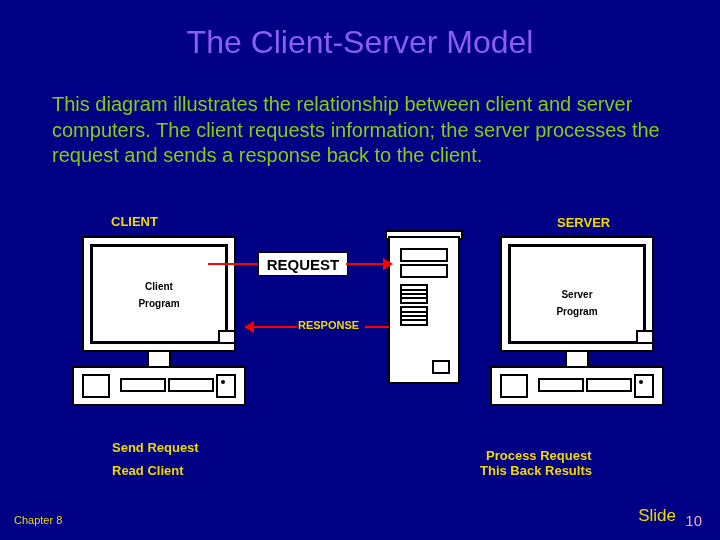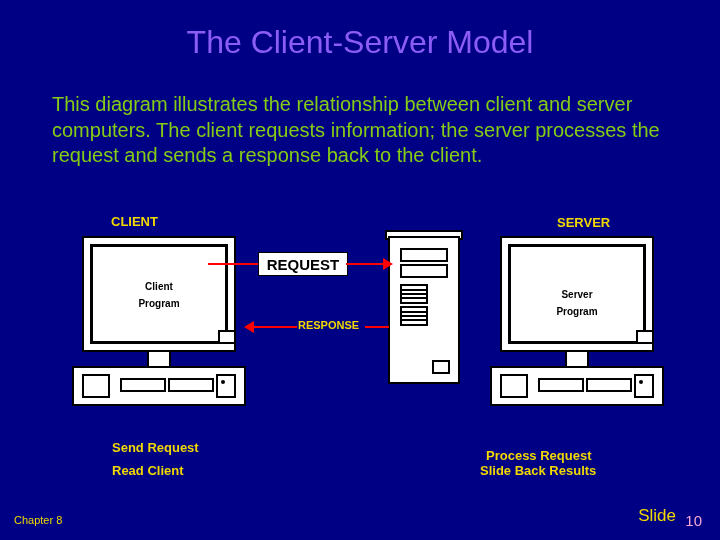--- a/index.html
+++ b/index.html
@@ -135,17 +135,17 @@
 <div class="req-arrow"></div>
 
 <div class="resp-arrow"></div>
 <div class="resp-line-l"></div>
 <div class="resp-label">RESPONSE</div>
 <div class="resp-line-r"></div>
 
 <div class="cap cap-send">Send Request</div>
 <div class="cap cap-read">Read Client</div>
 <div class="cap cap-proc">Process Request</div>
-<div class="cap cap-back">Slide Back Results</div>
+<div class="cap cap-back">This Back Results</div>
 
 <div class="chapter">Chapter  8</div>
 <div class="slide">Slide</div>
 <div class="slide-num">10</div>
 
 </body></html>

